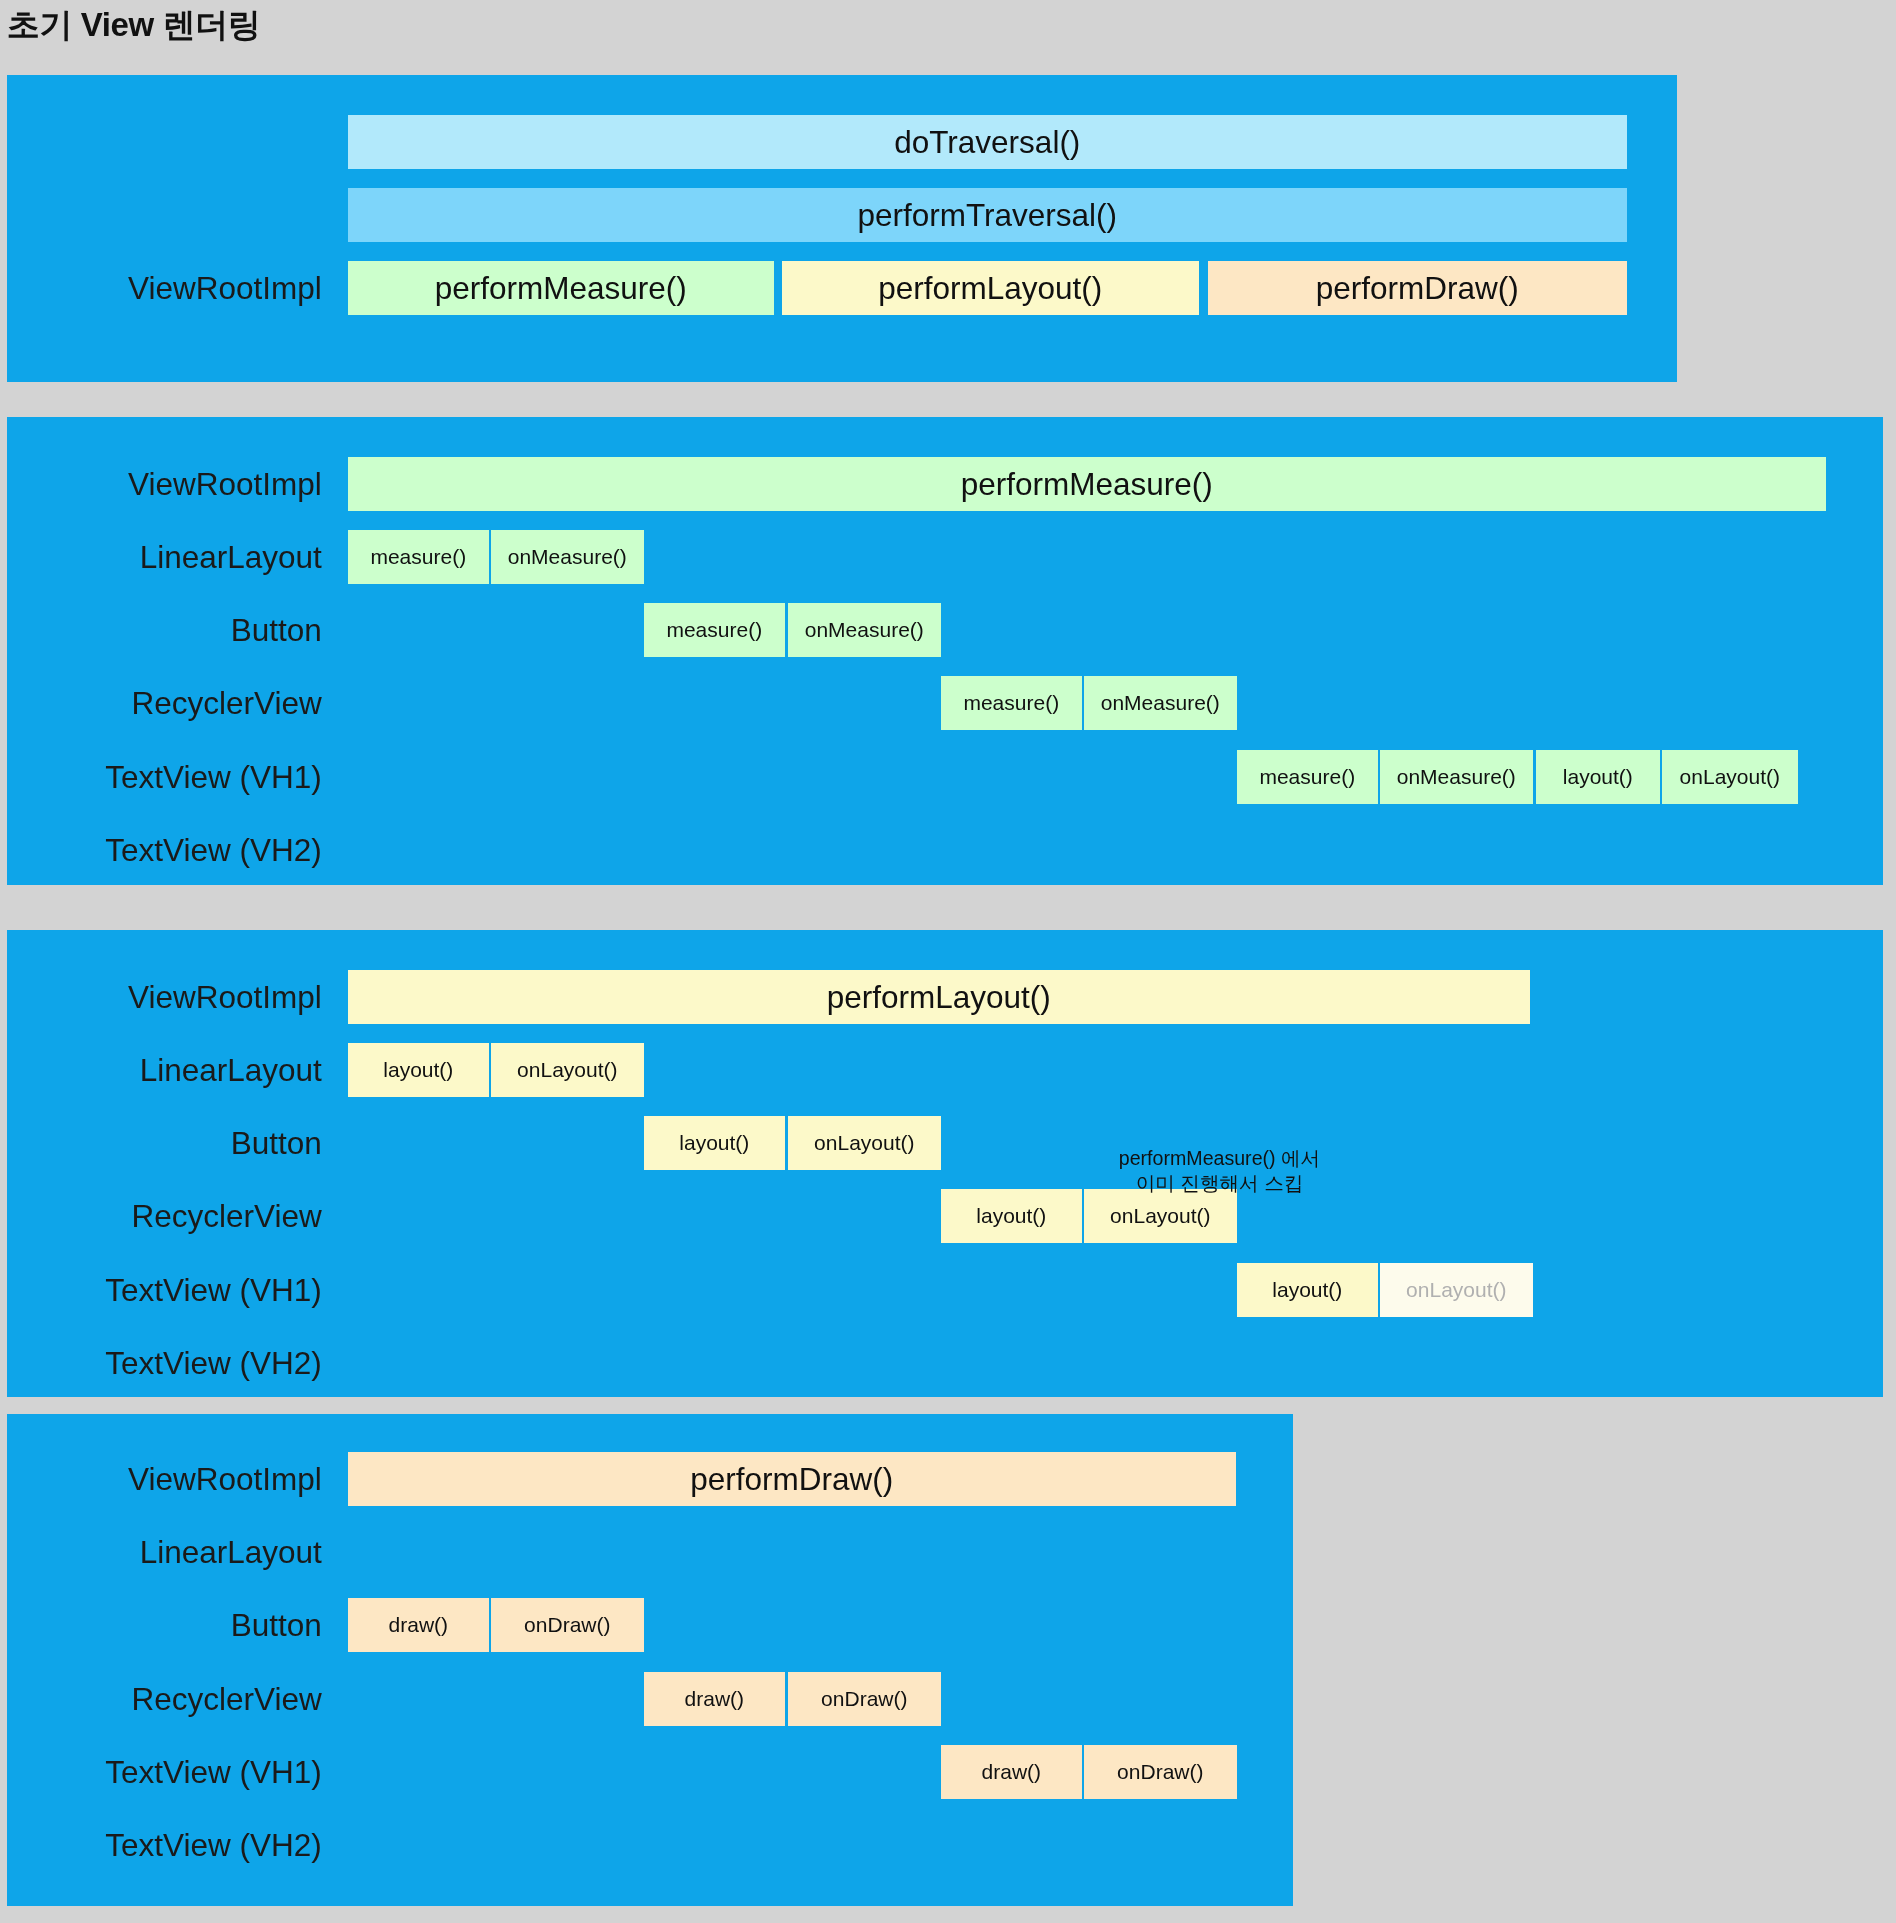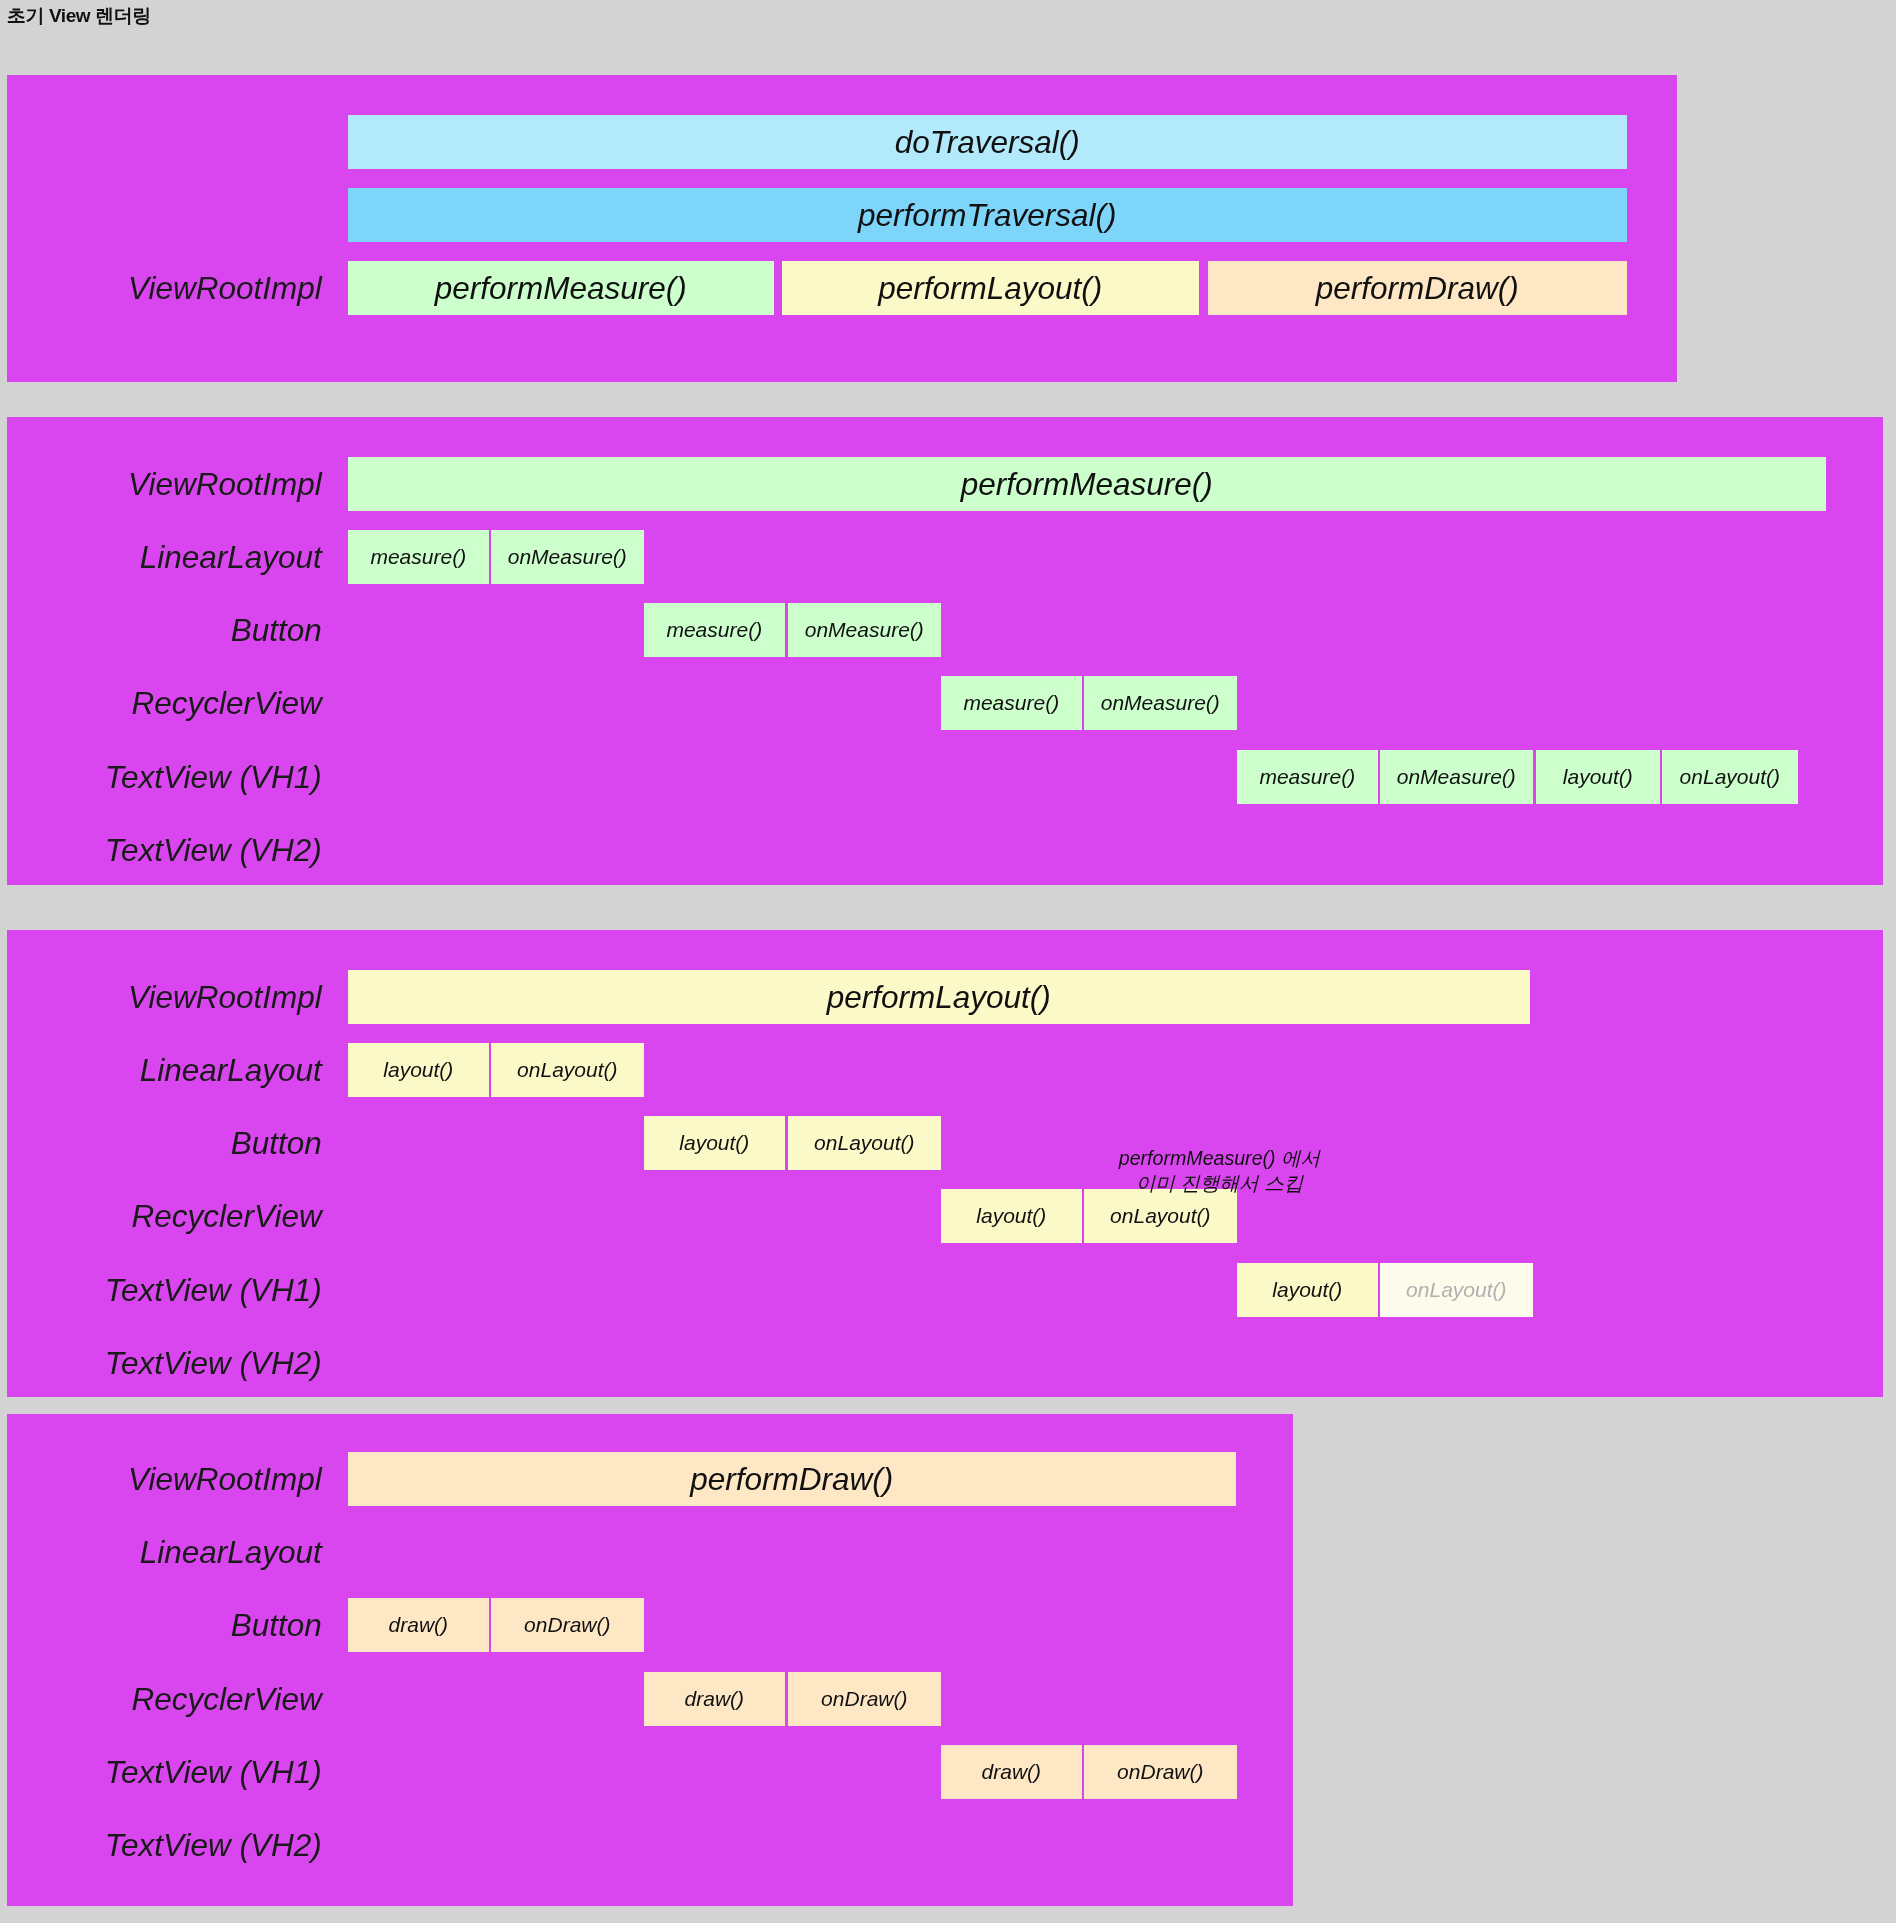--- a/index.html
+++ b/index.html
@@ -6,24 +6,24 @@
   body{
     width:1896px;height:1923px;
     background:#d3d3d3;
     font-family:"Liberation Sans","DejaVu Sans",sans-serif;
     -webkit-font-smoothing:antialiased;
     overflow:hidden;
     position:relative;
   }
   .page-title{
     position:absolute;left:6.8px;top:2.6px;
-    font-size:19px;font-weight:bold;color:#111;
+    font-size:33px;font-weight:bold;color:#111;
     letter-spacing:-0.4px;
   }
-  .panel{position:absolute;background:#d946ef;font-style:italic;}
+  .panel{position:absolute;background:#0ea5e9;}
   .row{position:absolute;left:0;height:73px;}
   .row-label{
     position:absolute;left:0;top:0;width:315px;height:73px;
     display:flex;align-items:center;justify-content:flex-end;
     font-size:31.5px;color:#1a1a1a;white-space:nowrap;
   }
   .track{position:absolute;left:341px;top:0;height:73px;}
   .bar{
     position:absolute;top:9.4px;height:54px;
     display:flex;align-items:center;justify-content:center;

